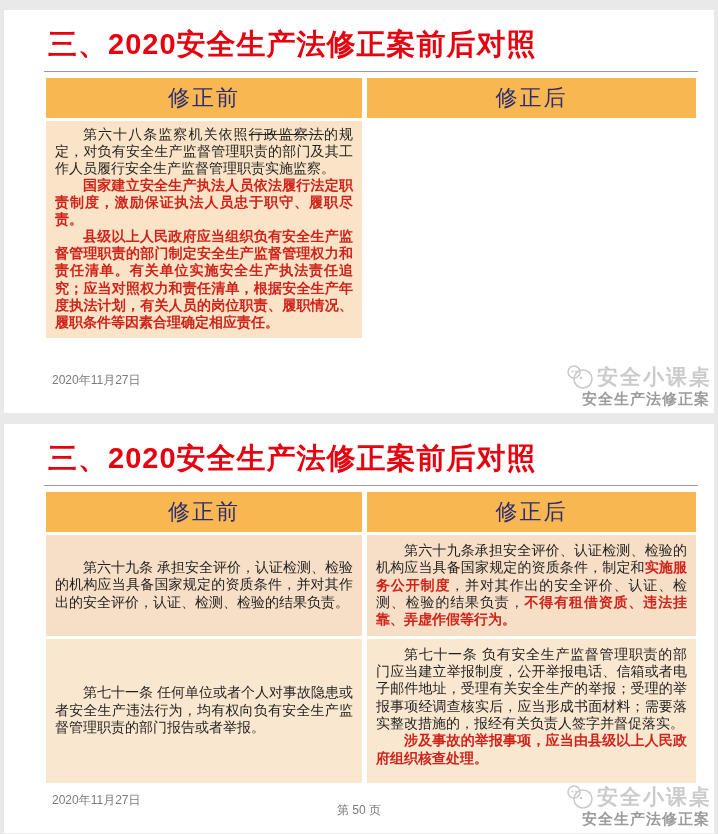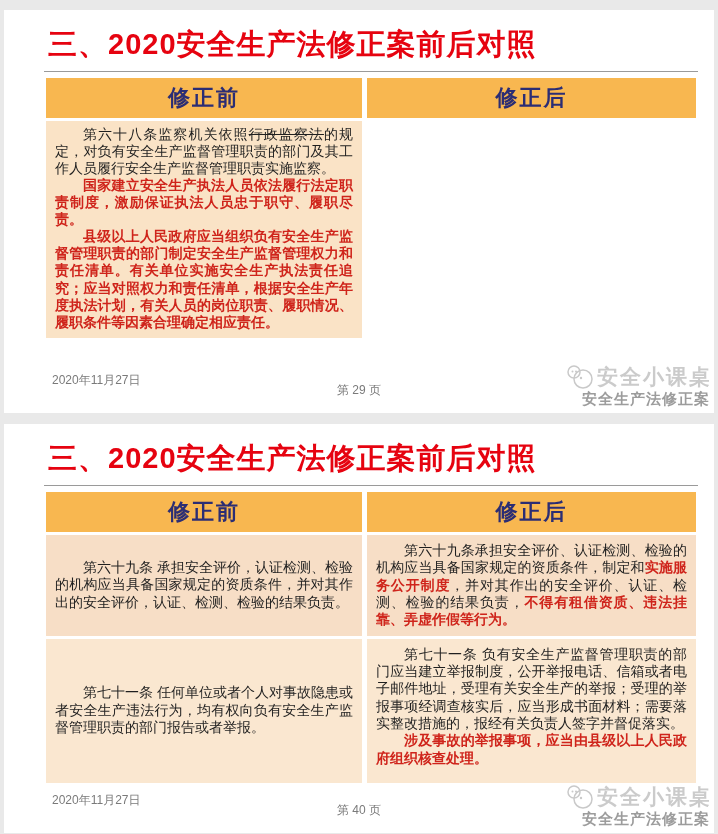--- a/index.html
+++ b/index.html
@@ -40,21 +40,21 @@
   .thead,.trow{
     display:grid;
     grid-template-columns:316px 1fr;
     column-gap:5px;
     margin-bottom:3px;
   }
   .th{
     background:var(--orange,#F8B750);
     height:40px;
     display:flex;align-items:center;justify-content:center;
-    font-size:22px;font-weight:bold;
+    font-size:22px;font-weight:normal;
     color:var(--navy,#2B2D74);
     letter-spacing:2px;
   }
   .td{
     box-sizing:border-box;
     padding:7px 9px;
     font-size:14px;
     line-height:1.26;
     color:var(--ink,#1F1F1F);
     text-align:justify;
@@ -111,21 +111,20 @@
         <div class="td td-after">
             <p><span class="seg-black">第六十八条监察机关依照</span><span class="seg-strike">行政监察法</span><span class="seg-black">的规定，对负有安全生产监督管理职责的部门及其工作人员履行安全生产监督管理职责实施监察。</span></p>
             <p><span class="seg-red">国家建立安全生产执法人员依法履行法定职责制度，激励保证执法人员忠于职守、履职尽责。</span></p>
             <p><span class="seg-red">县级以上人民政府应当组织负有安全生产监督管理职责的部门制定安全生产监督管理权力和责任清单。有关单位实施安全生产执法责任追究；应当对照权力和责任清单，根据安全生产年度执法计划，有关人员的岗位职责、履职情况、履职条件等因素合理确定相应责任。</span></p>
           </div>
       </div>
     </div>
 
     <footer class="slide-footer">
       <span class="footer-date">2020年11月27日</span>
-      <span class="footer-page">第 29 页</span>
       <div class="watermark">
         <div class="wm-row">
           <svg class="wm-icon" width="30" height="26" viewBox="0 0 30 26">
             <circle cx="9" cy="8" r="6" fill="none" stroke="#c9c9c9" stroke-width="1.5"></circle>
             <circle cx="18" cy="15" r="9" fill="none" stroke="#c9c9c9" stroke-width="1.5"></circle>
             <circle cx="7.5" cy="7.5" r="1" fill="#c9c9c9"></circle>
             <circle cx="11" cy="7.5" r="1" fill="#c9c9c9"></circle>
             <circle cx="16" cy="14" r="1.2" fill="#c9c9c9"></circle>
           </svg>
           <span class="wm-brand">安全小课桌</span>
@@ -158,21 +157,21 @@
           </div>
         <div class="td td-after">
             <p><span class="seg-black">第七十一条  负有安全生产监督管理职责的部门应当建立举报制度，公开举报电话、信箱或者电子邮件地址，受理有关安全生产的举报；受理的举报事项经调查核实后，应当形成书面材料；需要落实整改措施的，报经有关负责人签字并督促落实。</span></p>
             <p><span class="seg-red">涉及事故的举报事项，应当由县级以上人民政府组织核查处理。</span></p>
           </div>
       </div>
     </div>
 
     <footer class="slide-footer">
       <span class="footer-date">2020年11月27日</span>
-      <span class="footer-page">第 40 页</span>
+      <span class="footer-page">第 50 页</span>
       <div class="watermark">
         <div class="wm-row">
           <svg class="wm-icon" width="30" height="26" viewBox="0 0 30 26">
             <circle cx="9" cy="8" r="6" fill="none" stroke="#c9c9c9" stroke-width="1.5"></circle>
             <circle cx="18" cy="15" r="9" fill="none" stroke="#c9c9c9" stroke-width="1.5"></circle>
             <circle cx="7.5" cy="7.5" r="1" fill="#c9c9c9"></circle>
             <circle cx="11" cy="7.5" r="1" fill="#c9c9c9"></circle>
             <circle cx="16" cy="14" r="1.2" fill="#c9c9c9"></circle>
           </svg>
           <span class="wm-brand">安全小课桌</span>

